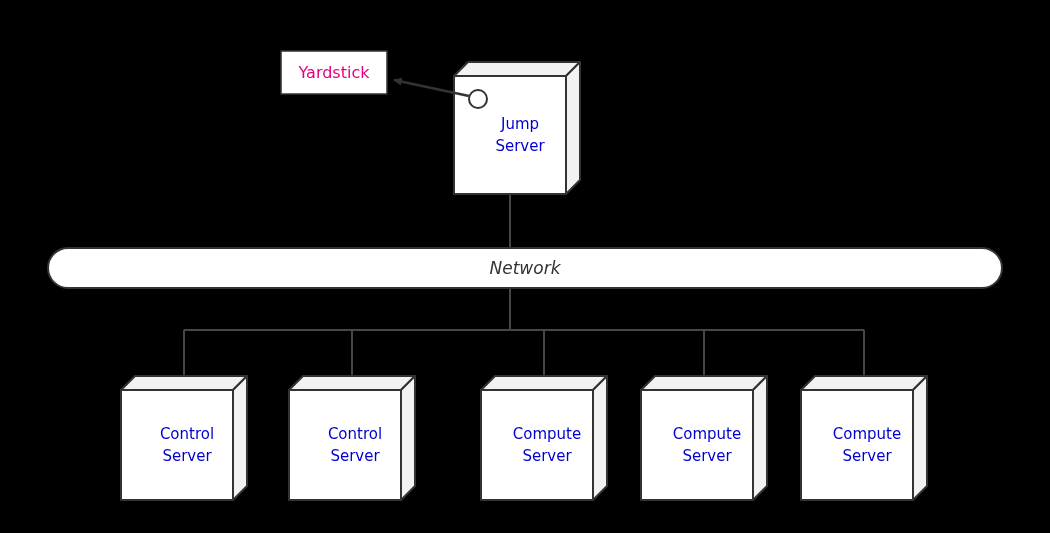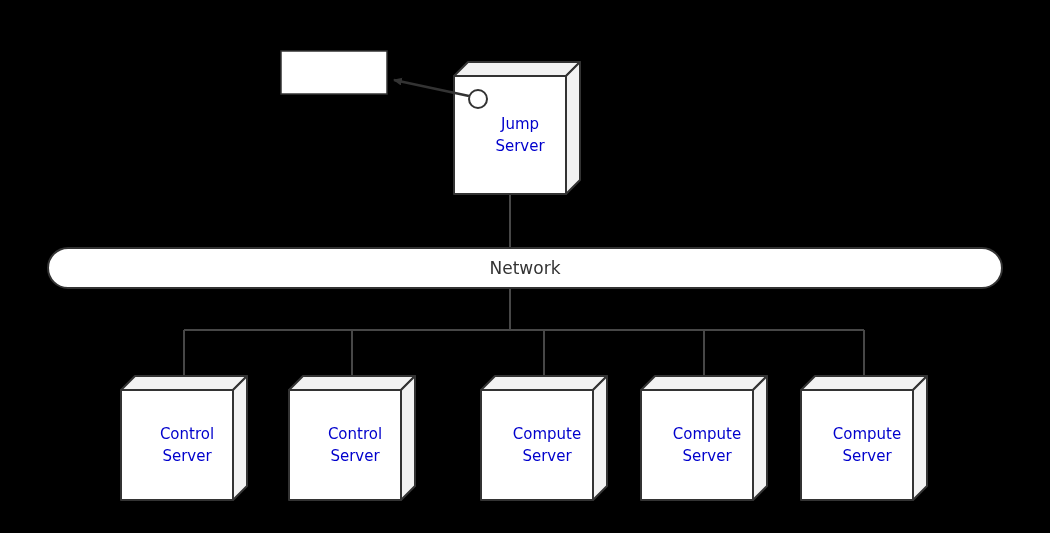--- a/index.html
+++ b/index.html
@@ -25,21 +25,21 @@
 
   
   .label{
     position:absolute;
     display:flex;align-items:center;justify-content:center;
     text-align:center;pointer-events:none;
   }
   .label span{display:block;}
   .server-label{color:var(--server-label-color,#0000cc);font-size:15px;line-height:1.5;padding-left:10px;}
   .server-label span{width:70px;}
-  .network-label{color:var(--network-label-color,#333);font-size:17px;}
+  .network-label{color:var(--network-label-color,#333);font-size:17px;font-style:italic;}
   .yardstick-label{color:var(--yardstick-label-color,#e6007e);font-size:16px;}
 </style>
 </head>
 <body>
 
 <div class="canvas">
 
   <svg class="diagram-svg" viewBox="0 0 1050 533">
     <defs>
       <marker id="arrow" markerWidth="10" markerHeight="10" refX="8" refY="4" orient="auto" markerUnits="userSpaceOnUse">
@@ -92,20 +92,23 @@
       <path class="face face-front" d="M801,390 L913,390 L913,500 L801,500 Z"></path>
     </g>
 
     <rect class="plain-box" x="281" y="51" width="106" height="43"></rect>
 
     <line class="arrow-line" x1="469" y1="96" x2="394" y2="80" marker-end="url(#arrow)"></line>
 
     <circle class="port" cx="478" cy="99" r="9"></circle>
   </svg>
 
+  <div class="label yardstick-label" style="left:281px;top:51px;width:106px;height:43px;">
+    <span>Yardstick</span>
+  </div>
 
   <div class="label server-label" style="left:454px;top:76px;width:112px;height:118px;">
     <span>Jump Server</span>
   </div>
 
   <div class="label network-label" style="left:48px;top:248px;width:954px;height:40px;">
     <span>Network</span>
   </div>
 
   <div class="label server-label" style="left:121px;top:390px;width:112px;height:110px;">

